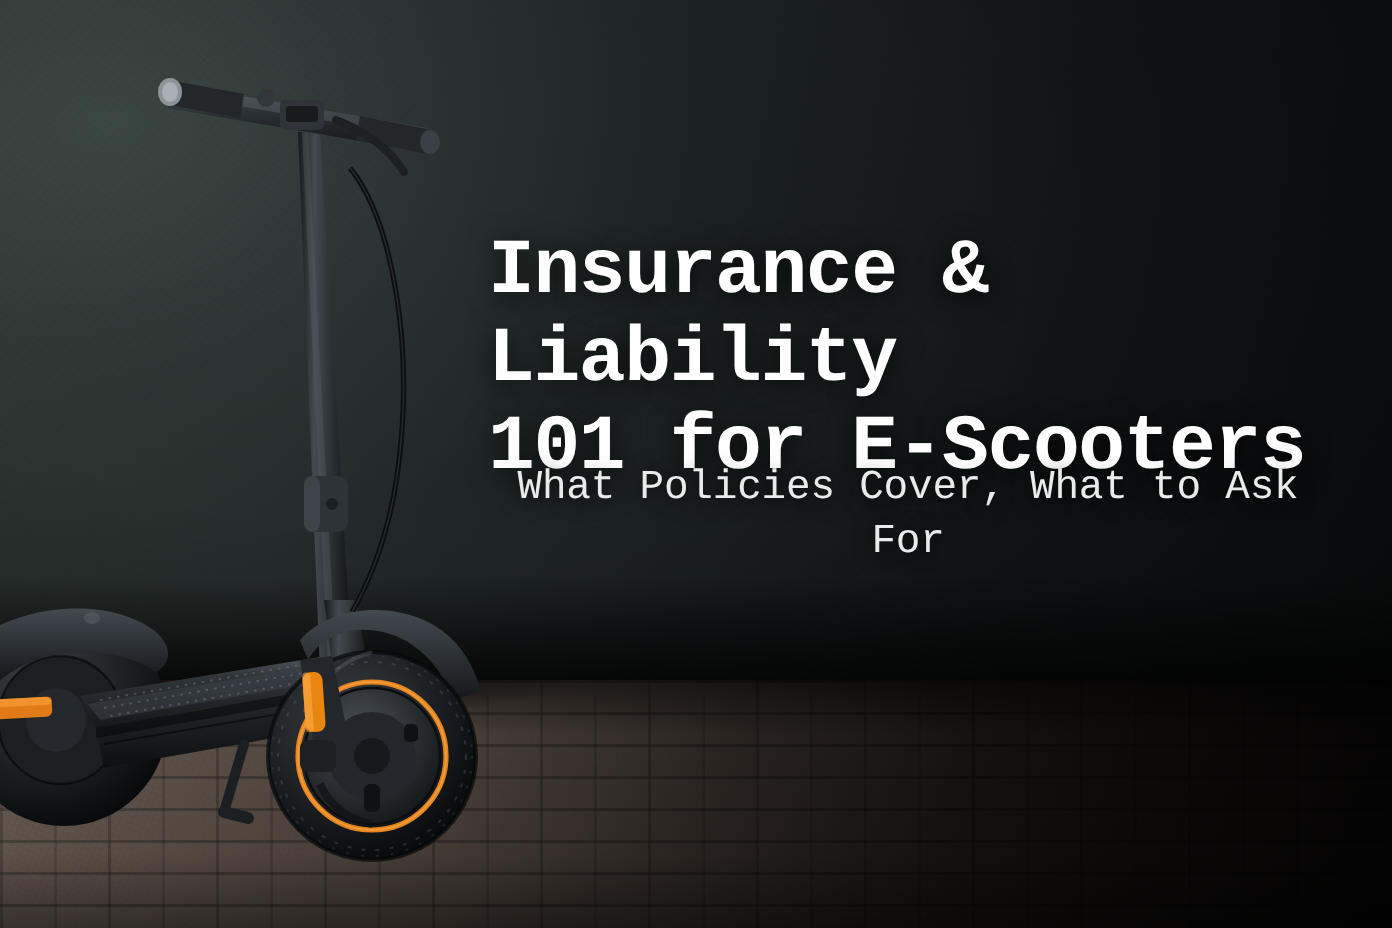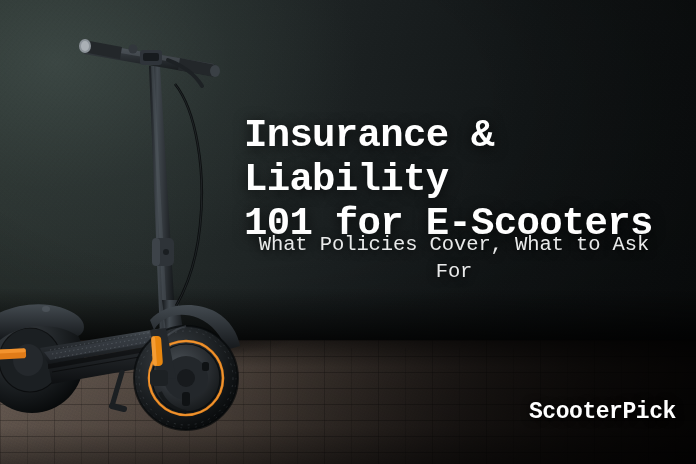--- a/index.html
+++ b/index.html
@@ -221,15 +221,14 @@
       <path d="M 150 330 L 166 328 L 176 378 L 158 380 Z" fill="#23272b"></path>
       <rect x="152" y="336" width="10" height="30" rx="4" fill="#e8860f" transform="rotate(-4 157 351)"></rect>
       <rect x="152" y="336" width="4" height="30" rx="2" fill="#ffaf52" opacity=".55" transform="rotate(-4 157 351)"></rect>
       <rect x="150" y="370" width="18" height="16" rx="4" fill="#1d2124"></rect>
     </g>
   </svg>
 
   <div class="headline">Insurance &amp; Liability
 101 for E-Scooters</div>
   <div class="subhead">What Policies Cover, What to Ask For</div>
-  <div class="brand">ScooterPick</div>
 
 </div>
 
 </body></html>

